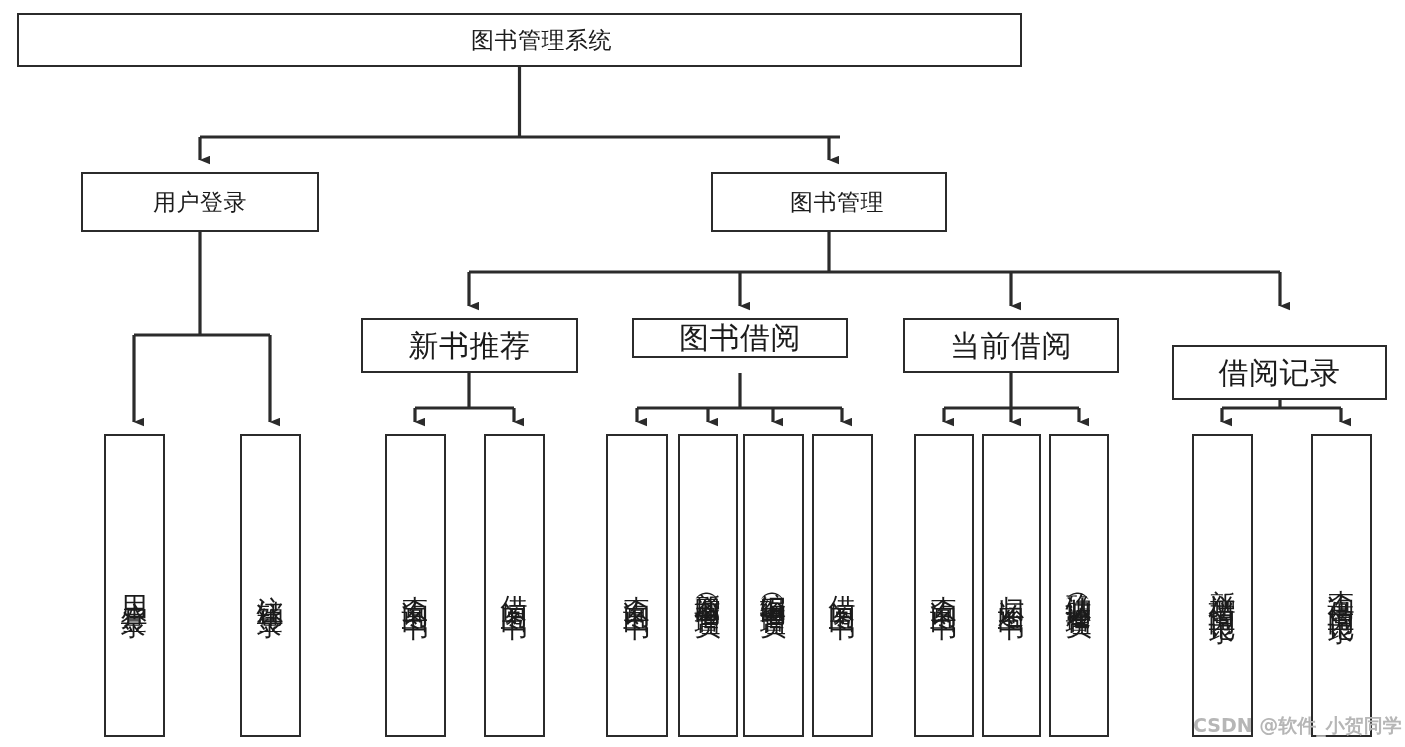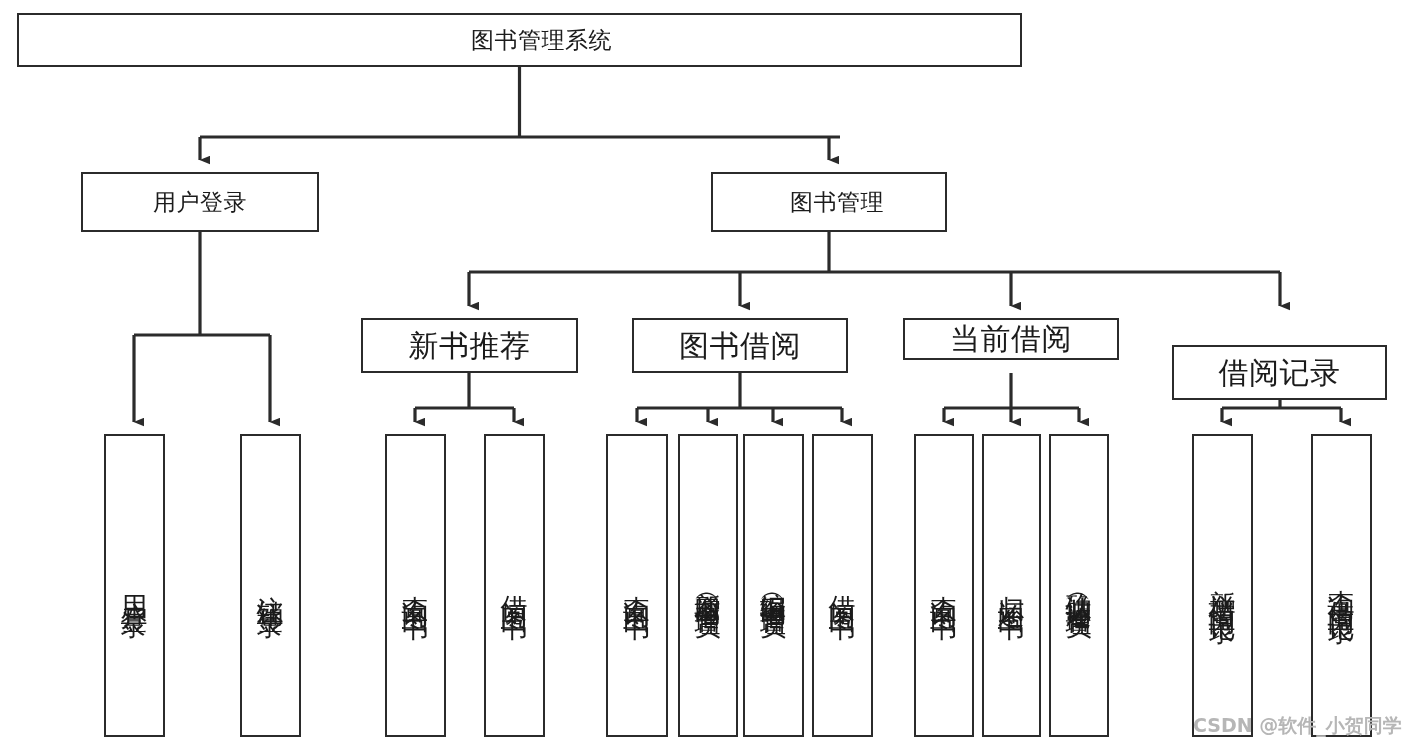--- a/index.html
+++ b/index.html
@@ -140,24 +140,24 @@
   <div class="node h lvl2" id="node-l2-0" style="left: 81px; top: 172px; width: 238px; height: 60px;">
     <span class="node-label">用户登录</span>
   </div>
   <div class="node h lvl2" id="node-l2-1" style="left: 711px; top: 172px; width: 236px; height: 60px; padding-left: 16px;">
     <span class="node-label">图书管理</span>
   </div>
 
   <div class="node h lvl3" id="node-l3-0" style="left: 361px; top: 318px; width: 217px; height: 55px;">
     <span class="node-label">新书推荐</span>
   </div>
-  <div class="node h lvl3" id="node-l3-1" style="left: 632px; top: 318px; width: 216px; height: 55px;">
+  <div class="node h lvl3" id="node-l3-1" style="left: 632px; top: 318px; width: 216px; height: 40px;">
     <span class="node-label">图书借阅</span>
   </div>
-  <div class="node h lvl3" id="node-l3-2" style="left: 903px; top: 318px; width: 216px; height: 42px;">
+  <div class="node h lvl3" id="node-l3-2" style="left: 903px; top: 318px; width: 216px; height: 55px;">
     <span class="node-label">当前借阅</span>
   </div>
   <div class="node h lvl3" id="node-l3-3" style="left: 1172px; top: 318px; width: 215px; height: 55px; margin-top: 27px;">
     <span class="node-label">借阅记录</span>
   </div>
 
   <div class="node v" id="node-leaf-0" style="left: 104px; top: 434px; width: 61px; height: 303px;">
     <span class="node-label">用户登录</span>
   </div>
   <div class="node v" id="node-leaf-1" style="left: 240px; top: 434px; width: 61px; height: 303px;">

